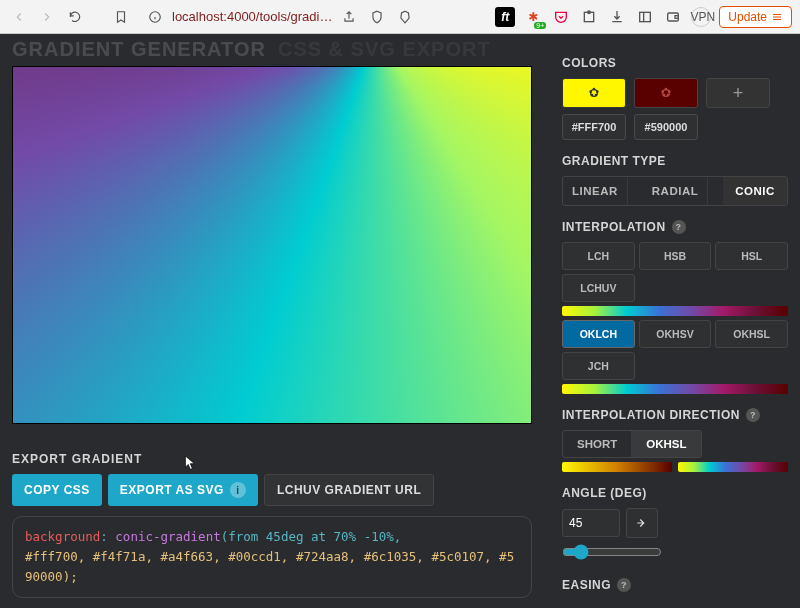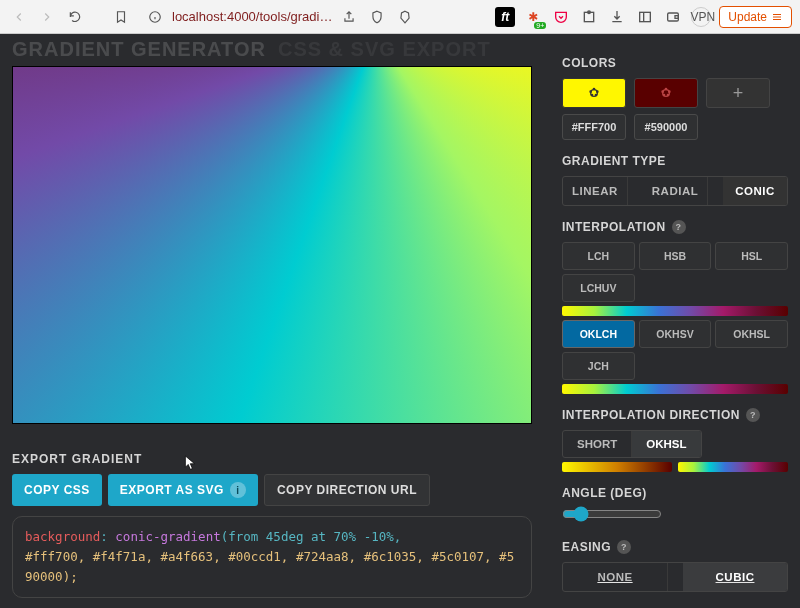--- a/index.html
+++ b/index.html
@@ -279,21 +279,21 @@
     <div class="export-section">
       <div class="section-label">EXPORT GRADIENT</div>
       <div class="export-btns">
         <button class="btn btn-teal">
             <span>COPY CSS</span>
           </button>
         <button class="btn btn-teal">
             <span>EXPORT AS SVG</span>
             <span class="info-badge">i</span>
           </button>
-        <button class="btn btn-dark">COPY DIRECTION URL</button>
+        <button class="btn btn-dark">LCHUV GRADIENT URL</button>
       </div>
       <div class="code"><span class="red">background</span><span class="cyan">: </span><span class="purple">conic-gradient</span><span class="cyan">(from 45deg at 70% -10%,</span>
 <span class="orange">#fff700, #f4f71a, #a4f663, #00ccd1, #724aa8, #6c1035, #5c0107, #590000);</span></div>
     </div>
   </div>
 
   <div class="right">
     <div>
       <div class="row-heading">COLORS</div>
       <div class="color-swatches" style="margin-top:8px;">
@@ -365,20 +365,28 @@
         <div class="dir-btn active">OKHSL</div>
       </div>
       <div class="dir-spectrum-row">
         <div class="spectrum" style="background:linear-gradient(to right,#fff700,#d07f00,#590000);"></div>
         <div class="spectrum"></div>
       </div>
     </div>
 
     <div>
       <div class="row-heading">ANGLE (DEG)</div>
+      <div class="angle-row" style="margin-top:8px;">
+        <input class="angle-input" value="45" style="">
+        <div class="share-btn">
+            <svg width="14" height="14" viewBox="0 0 24 24" fill="none" stroke="#ddd" stroke-width="2">
+              <path d="M9 6l6 6-6 6M4 12h11"></path>
+            </svg>
+          </div>
+      </div>
       <div class="slider" style="margin-top:6px;">
         <input type="range" min="0" max="360" value="45" style="">
       </div>
     </div>
 
     <div>
       <div class="row-heading">
           <span>EASING</span>
           <span class="help">?</span>
         </div>

